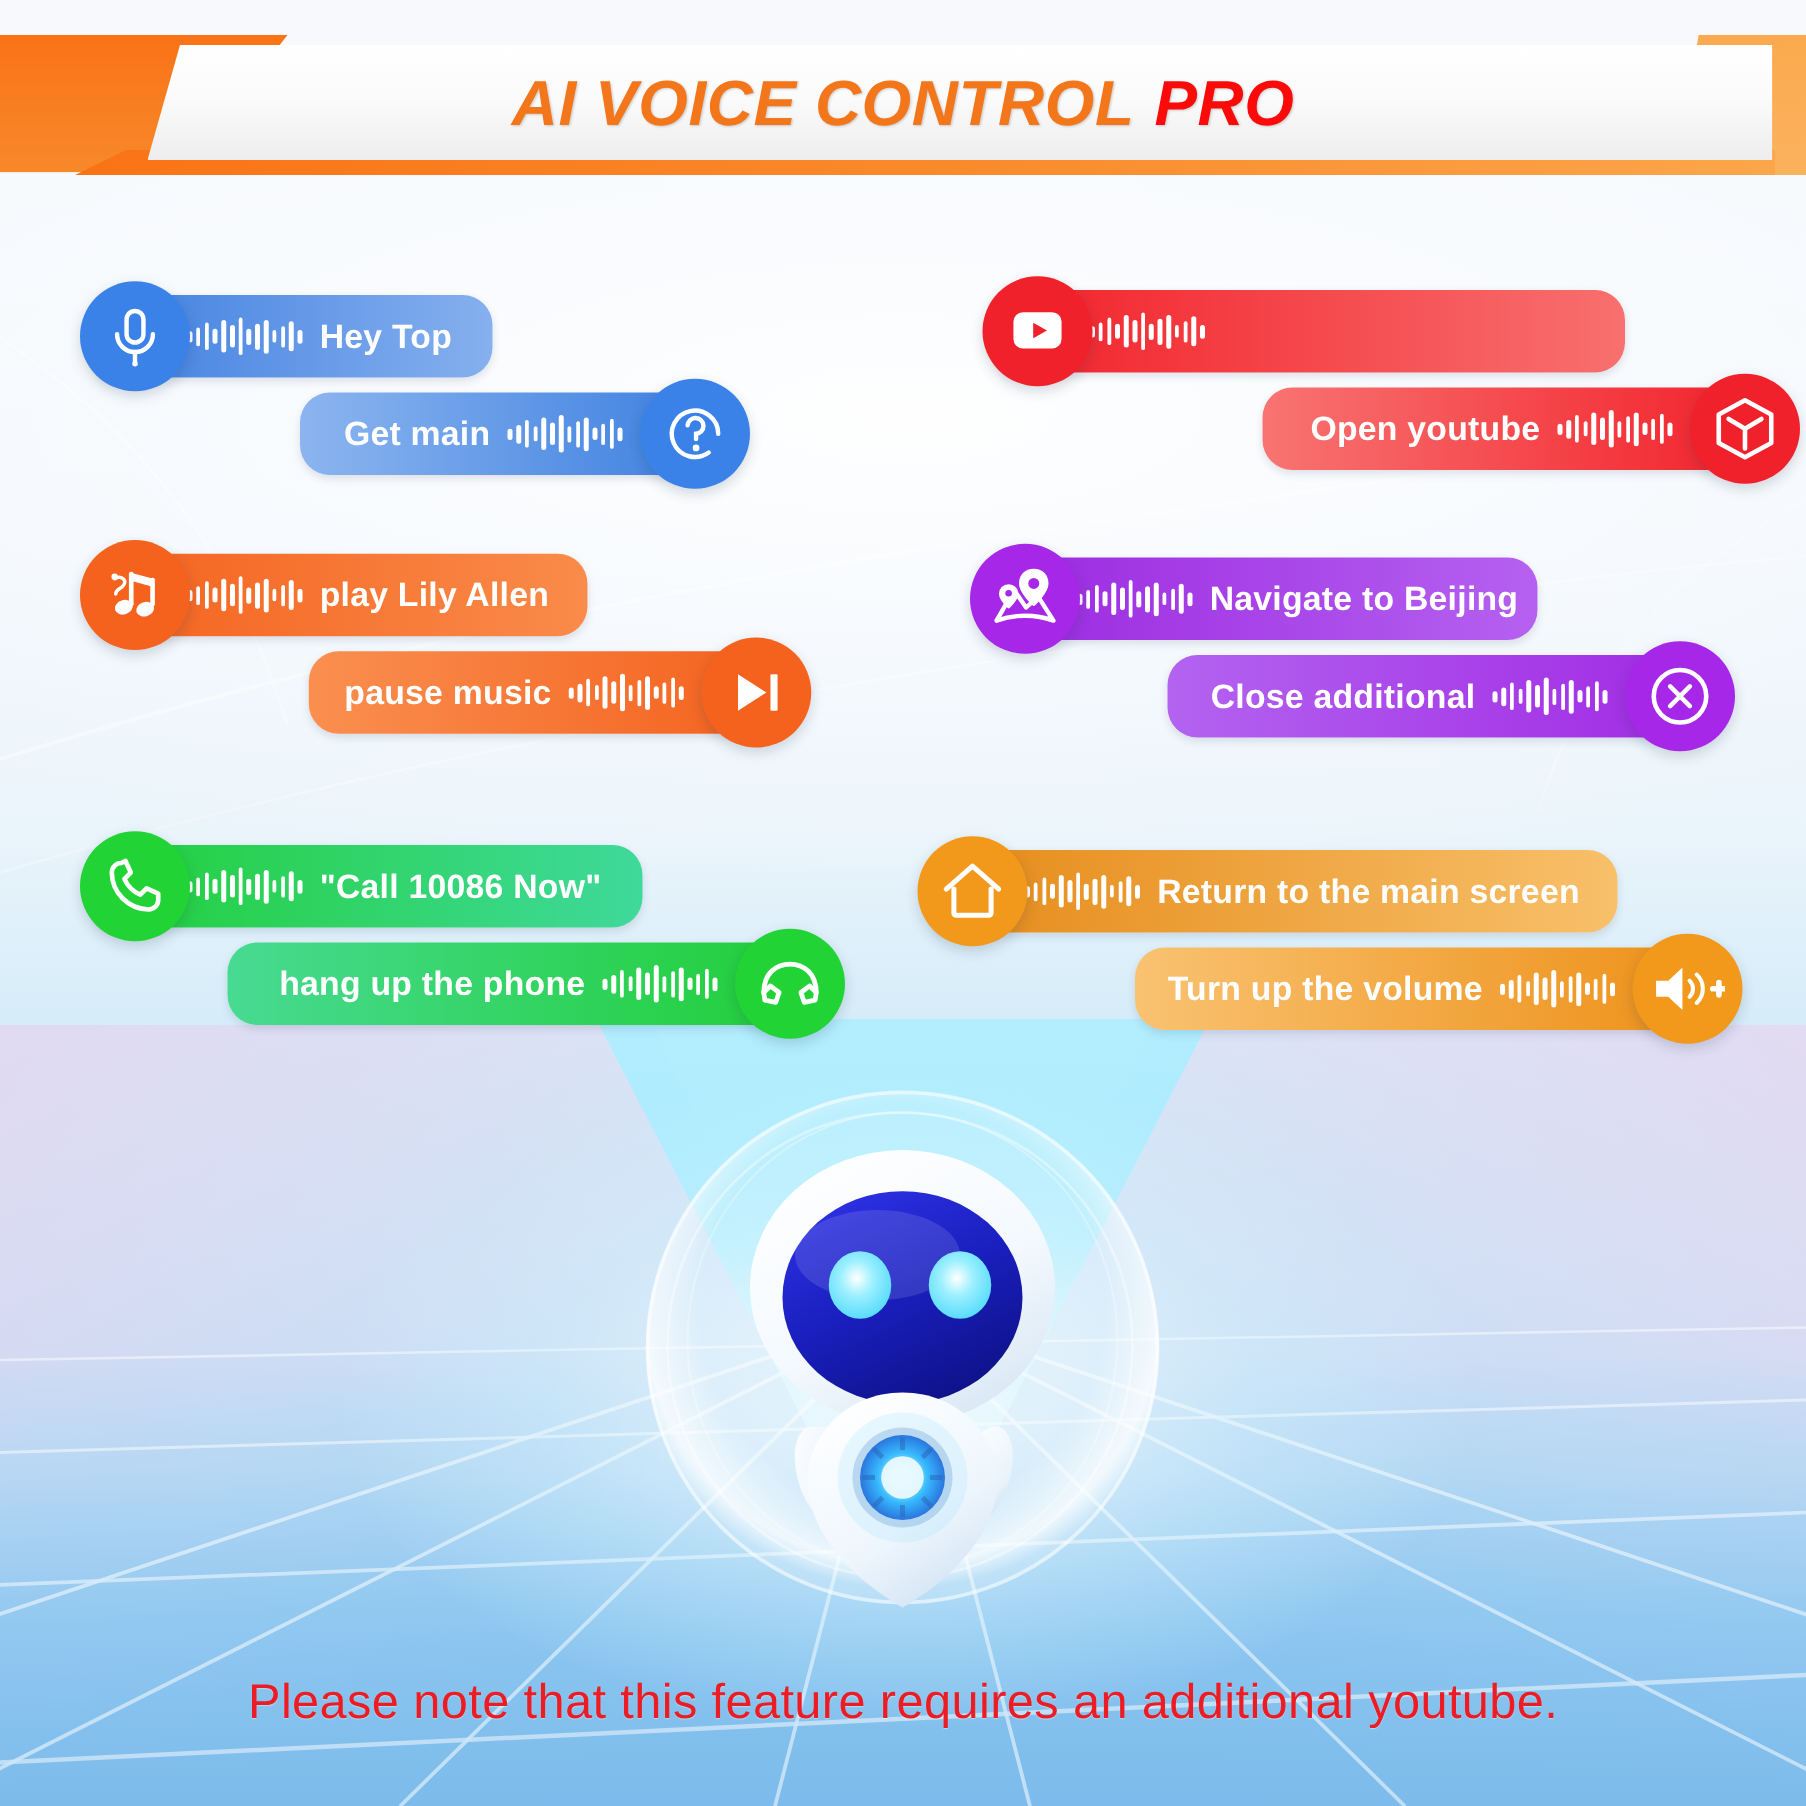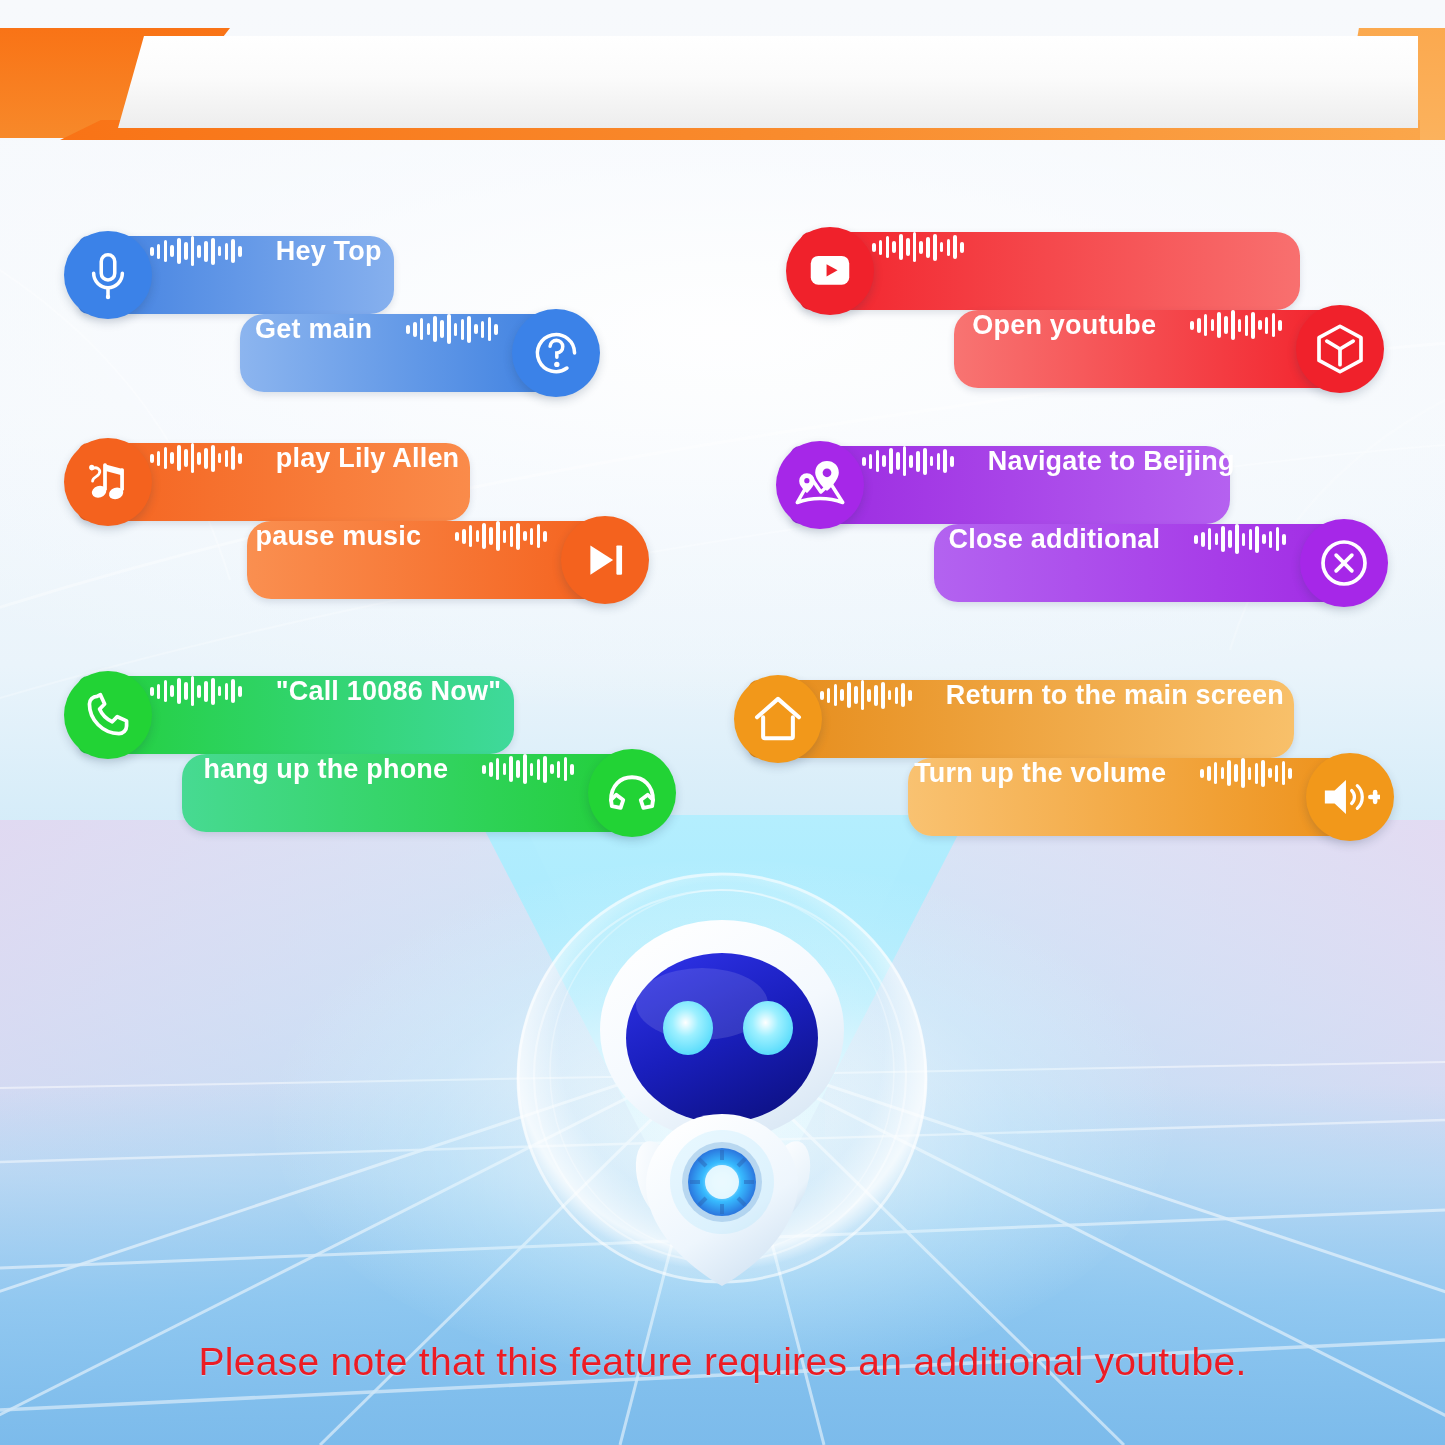--- a/index.html
+++ b/index.html
@@ -67,24 +67,23 @@
     display:flex;align-items:center;justify-content:center;
     font-size:51px;font-weight:bold;letter-spacing:.5px;font-style:italic;
     text-shadow:1px 1px 2px rgba(0,0,0,.18);
   }
   .hdr-title .t-main{color:#F4761B;}
   .hdr-title .t-pro{color:#FB0A0A;margin-left:16px;}
 
   
   .cmd{position:absolute;display:flex;align-items:center;}
   .cmd .bar{
-    display:flex;height:78px;border-radius:18px;
+    display:flex;align-items:center;height:66px;border-radius:18px;
     box-sizing:border-box;position:relative;
     box-shadow:0 3px 7px rgba(40,60,90,.14);
-    gap:20px;
   }
   .cmd .bar.left-icon{padding-left:72px;padding-right:28px;border-radius:10px 24px 24px 10px;}
   .cmd .bar.right-icon{padding-right:72px;padding-left:30px;border-radius:24px 10px 10px 24px;}
   .cmd .label{color:#fff;font-size:27px;font-weight:bold;white-space:nowrap;letter-spacing:.2px;}
   .icon-circle{
     position:absolute;width:88px;height:88px;border-radius:50%;
     display:flex;align-items:center;justify-content:center;z-index:3;
     box-shadow:0 4px 10px rgba(30,50,80,.18);
   }
   .wave{display:flex;align-items:center;gap:3.2px;height:30px;}
@@ -139,20 +138,24 @@
     <path d="M-40 560 C 320 450, 700 390, 1060 340 C 1230 316, 1360 300, 1490 292" stroke="#ffffff" stroke-width="2" fill="none" opacity=".5"></path>
     <path d="M0 120 C 120 200, 190 300, 230 430" stroke="#ffffff" stroke-width="2" fill="none" opacity=".55"></path>
     <path d="M1445 250 C 1330 310, 1260 400, 1230 500" stroke="#ffffff" stroke-width="2" fill="none" opacity=".45"></path>
   </svg>
 
   <div class="header">
     <div class="hdr-left-orange"></div>
     <div class="hdr-right-orange"></div>
     <div class="hdr-bar-bottom"></div>
     <div class="hdr-plate"></div>
+    <div class="hdr-title">
+      <span class="t-main">AI VOICE CONTROL</span>
+      <span class="t-pro">PRO</span>
+    </div>
   </div>
 
   <div id="cmd-layer">
       <div class="cmd" style="left: 78px; top: 236px;">
         <div class="bar left-icon" style="width: 316px; background: linear-gradient(90deg, rgb(63, 127, 224) 0%, rgb(134, 176, 238) 100%);">
           <span class="wave">
             <i style="height:9px"></i>
             <i style="height:15px"></i>
             <i style="height:22px"></i>
             <i style="height:12px"></i>
@@ -348,21 +351,21 @@
             <i style="height:11px"></i>
           </span>
         </div>
         <div class="icon-circle" style="background: rgb(240, 33, 43); left: -14px;">
           <svg viewBox="0 0 64 64" width="56" height="44">
             <rect x="4" y="10" width="56" height="42" rx="11" fill="#ffffff"></rect>
         <path d="M27 22 L43 31 L27 40 Z" fill="#F0212B"></path>
           </svg>
         </div>
       </div>
-      <div class="cmd" style="left: 954px; top: 310px;">
+      <div class="cmd" style="left: 1010px; top: 310px;">
         <div class="bar right-icon" style="width: 400px; background: linear-gradient(90deg, rgb(248, 116, 114) 0%, rgb(242, 32, 42) 100%); justify-content: flex-end;">
           <span class="label" style="margin-right: 14px;">Open youtube</span>
           <span class="wave">
             <i style="height:9px"></i>
             <i style="height:15px"></i>
             <i style="height:22px"></i>
             <i style="height:12px"></i>
             <i style="height:26px"></i>
             <i style="height:18px"></i>
             <i style="height:30px"></i>

